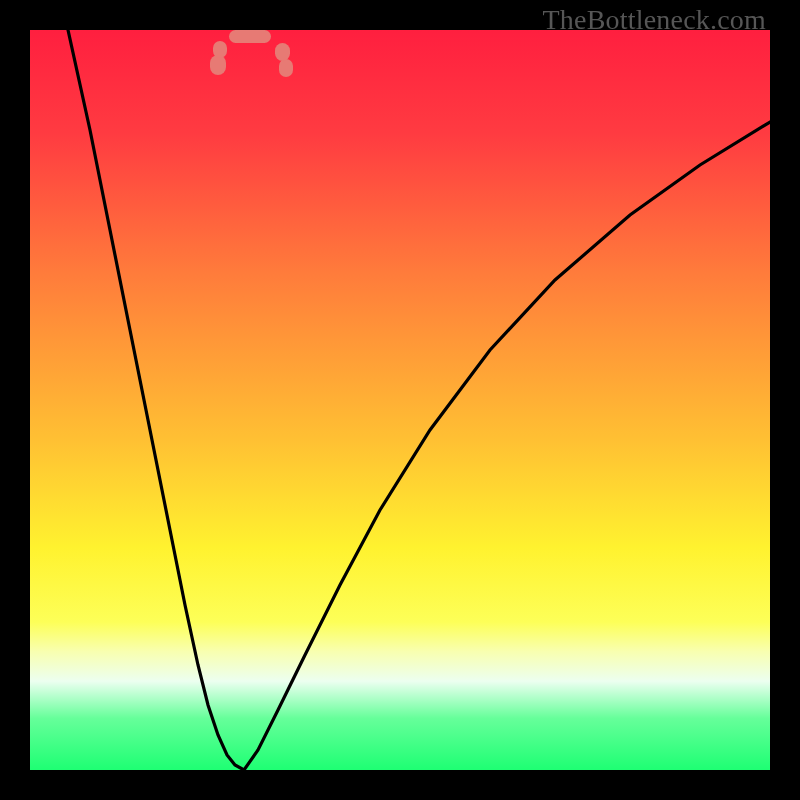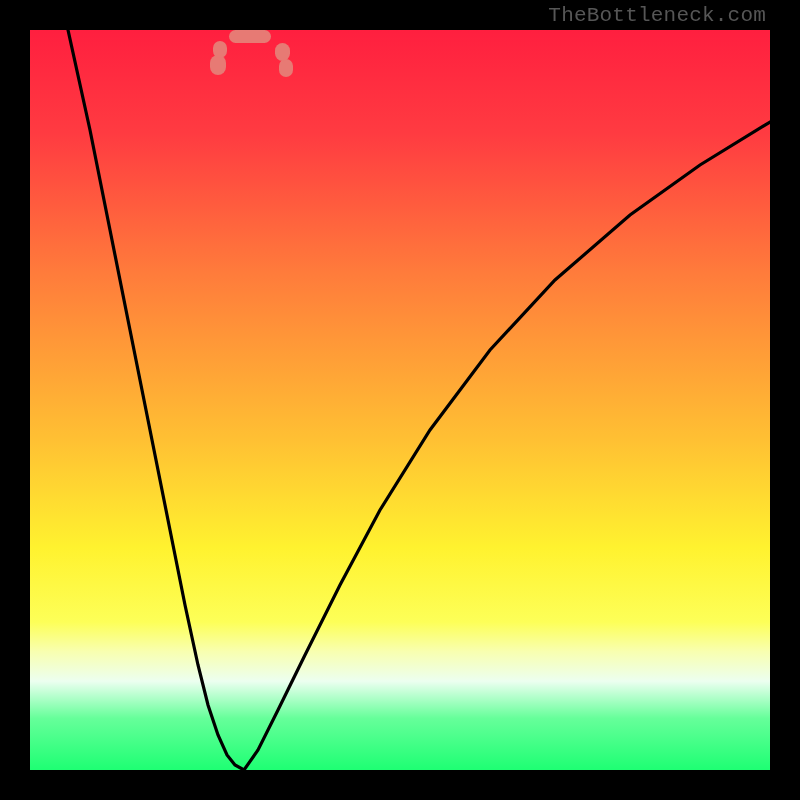--- a/index.html
+++ b/index.html
@@ -19,22 +19,22 @@
     overflow: hidden;
   }
   .gradient {
     position: absolute;
     inset: 0;
   }
   .watermark {
     position: absolute;
     top: 4px;
     right: 34px;
-    font-family: Liberation Mono, monospace;
-    font-size: 21px;
+    font-family: Liberation Serif, serif;
+    font-size: 28px;
     color: #565656;
     letter-spacing: 0.2px;
   }
   svg.curve {
     position: absolute;
     inset: 0;
     width: 740px;
     height: 740px;
   }
   .marker {

